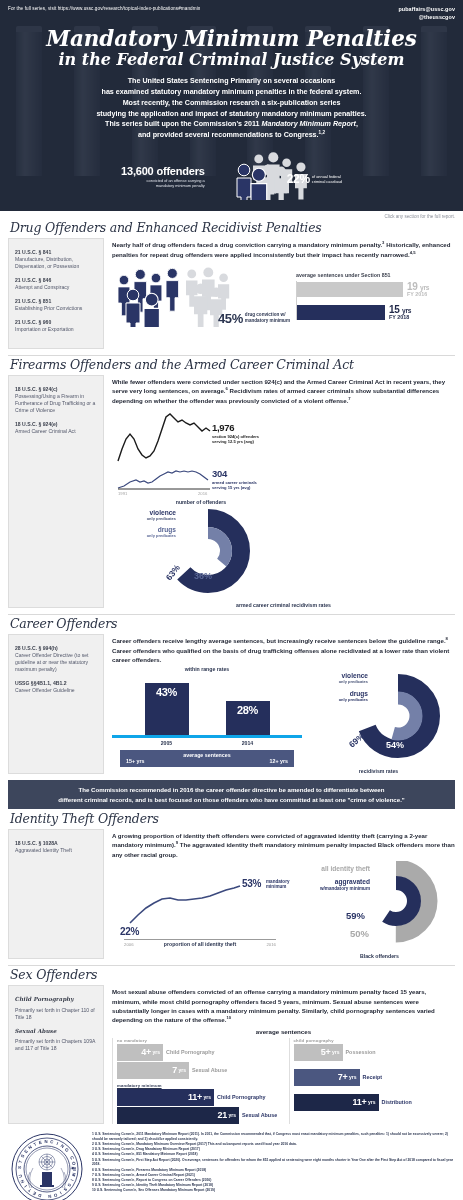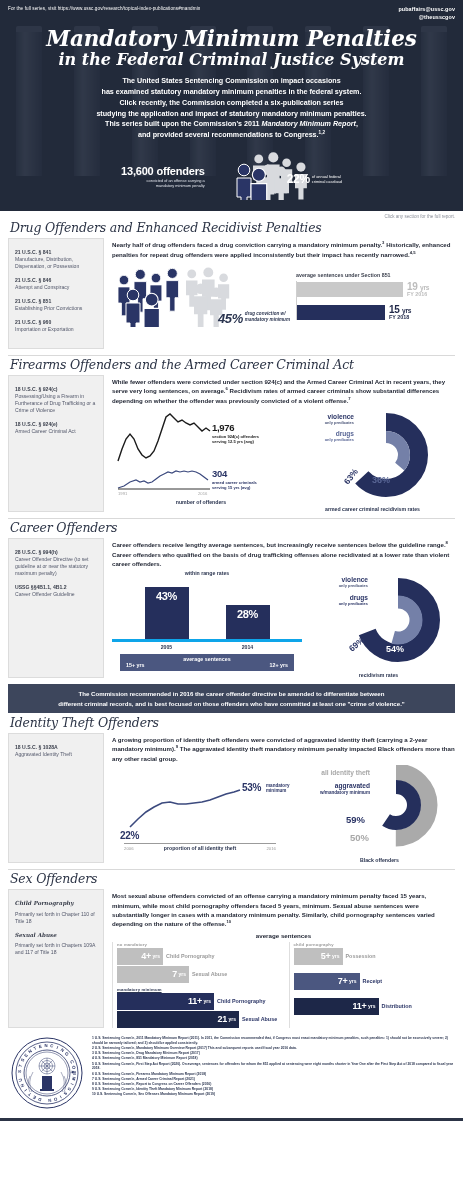--- a/index.html
+++ b/index.html
@@ -97,38 +97,38 @@
   .blurb {
     font-size: 6.1px; line-height: 1.55; color: #1d2230;
     font-weight: bold; padding-top: 2px;
   }
   .blurb sup { font-size: 4.2px; }
   .divider { height: 1px; background: #d9d9d9; margin: 6px 8px 0 8px; }
 
   
   .drug-visual { display: flex; align-items: flex-end; margin-top: 6px; }
   .drug-people { position: relative; width: 140px; height: 62px; }
-  .drug-pct { display: flex; align-items: flex-start; margin-left: -34px; margin-bottom: 1px; z-index: 4; position: relative; font-style: italic;}
+  .drug-pct { display: flex; align-items: center; margin-left: -34px; margin-bottom: 1px; z-index: 4; position: relative;}
   .drug-pct .num { font-size: 13px; font-weight: bold; color: #2b3550; letter-spacing: -0.4px; }
   .drug-pct .lbl { font-size: 4.6px; font-weight: bold; color: #2b3550; line-height: 1.3; margin-left: 2px; margin-bottom: 2px; }
   .bars851 { flex: 1; padding-left: 6px; }
   .bars851-title { font-size: 5.3px; color: #3a3f4c; font-weight: bold; margin-bottom: 3px; }
   .bar-row { display: flex; align-items: center; margin-bottom: 7px; }
   .bar { height: 15px; }
   .bar.grey { background: #c9c9c9; width: 106px; }
   .bar.navy { background: #252f5c; width: 88px; }
   .bar-lab { margin-left: 4px; }
   .bar-lab .v { font-size: 10px; font-weight: bold; letter-spacing: -0.3px; }
   .bar-lab .v .u { font-size: 6.6px; }
   .bar-lab .y { font-size: 5.4px; font-weight: bold; margin-top: -1px; }
   .grey-txt { color: #bdbdbd; }
   .navy-txt { color: #1f2748; }
 
   
-  .fire-visual { display: flex; margin-top: 4px; }
+  .fire-visual { display: flex; margin-top: 4px; flex-direction: column; }
   .line-charts { width: 178px; }
   .donut-wrap { flex: 1; position: relative; }
   .caption-c { text-align: center; font-size: 5.2px; font-weight: bold; color: #2b3550; }
 
   
   .career-visual { display: flex; margin-top: 2px; }
   .vbars { width: 190px; position: relative; }
   .vbars-title { text-align: center; font-size: 5.2px; font-weight: bold; color: #2b3550; margin-bottom: 4px; }
   .vb-area { display: flex; align-items: flex-end; justify-content: space-around; height: 62px; border-bottom: 3px solid #0ea5e9; padding: 0 14px;}
   .vb { width: 44px; background: #252f5c; color: #fff; text-align: center; font-size: 11px; font-weight: bold; padding-top: 3px; letter-spacing: -0.3px;}
@@ -192,23 +192,23 @@
       <div>@theusscgov</div>
     </div>
   </div>
 
   <div class="title-wrap">
     <div class="main-title">Mandatory Minimum Penalties</div>
     <div class="sub-title">in the Federal Criminal Justice System</div>
   </div>
 
   <div class="header-body">
-    <div>The United States Sentencing Commission on impact occasions</div>
+    <div>The United States Sentencing Primarily on several occasions</div>
     <div>has examined statutory mandatory minimum penalties in the federal system.</div>
-    <div>Click recently, the Commission completed a six-publication series</div>
+    <div>Most recently, the Commission research a six-publication series</div>
     <div>studying the application and impact of statutory mandatory minimum penalties.</div>
     <div><span>This series built upon the Commission's 2011 </span><span class="it">Mandatory Minimum Report</span><span>,</span></div>
     <div><span>and provided several recommendations to Congress.</span><sup>1,2</sup></div>
   </div>
 
   <div class="stat-strip">
     <div class="stat-left">
       <div class="stat-big">13,600 offenders</div>
       <div class="stat-small">
         <div>convicted of an offense carrying a</div>

